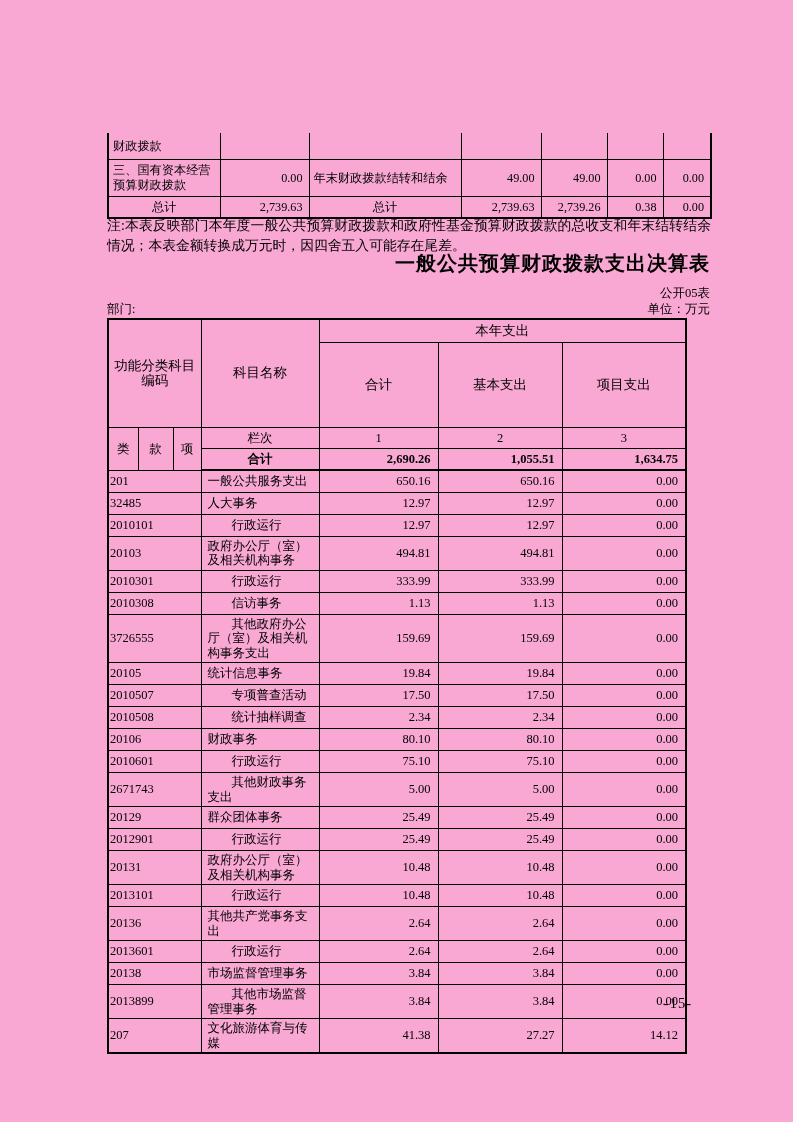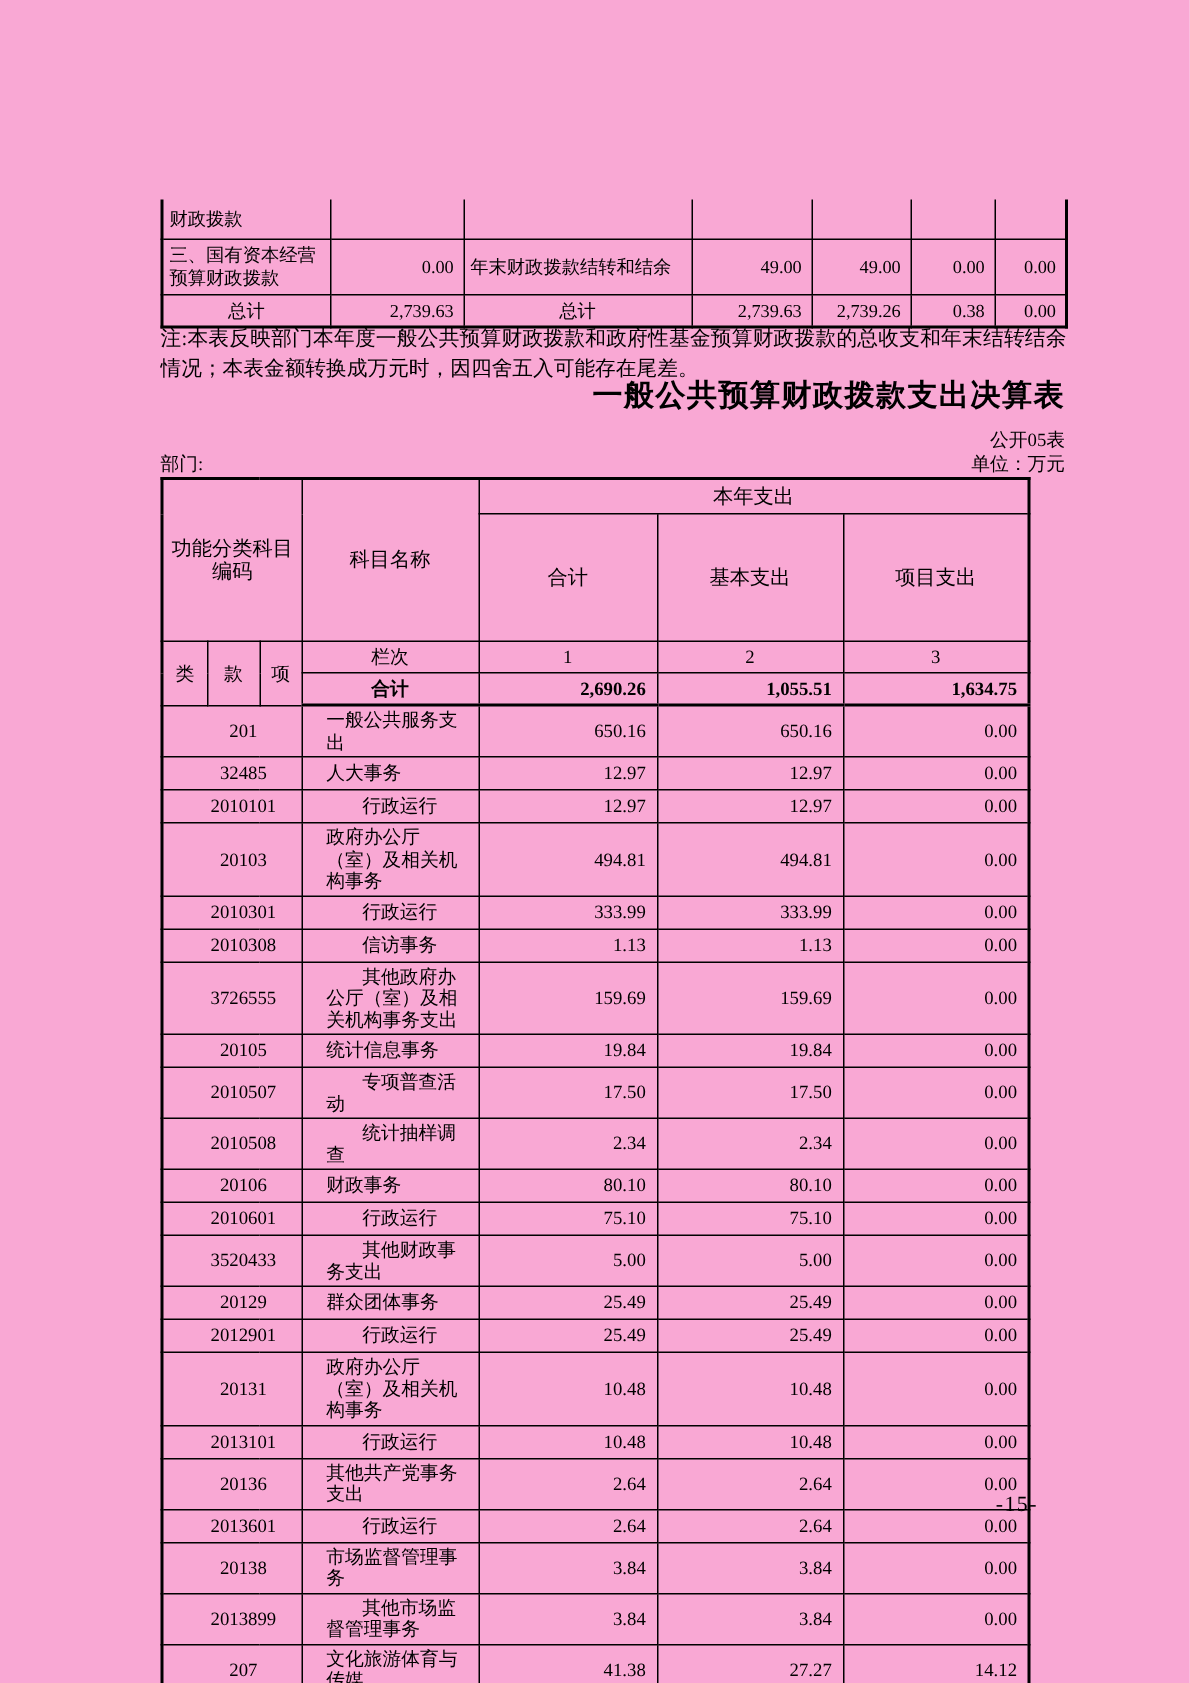--- a/index.html
+++ b/index.html
@@ -56,22 +56,22 @@
     border:1px solid #000;font-weight:normal;
     padding:2px 0;line-height:14.5px;vertical-align:middle;
   }
   #main-table th{text-align:center;font-size:13.5px;}
   #main-table tr.hr1 th{height:18px;}
   #main-table tr.hr2 th{height:80px;}
   #main-table tr.lanci td{height:16px;text-align:center;}
   #main-table tr.totalrow td{height:16px;border-bottom:2px solid #000;}
   #main-table tr.totalrow td.cap{text-align:center;font-weight:bold;}
   #main-table tr.totalrow td.num{font-weight:bold;}
-  #main-table td.code{text-align:center;padding-left:15px;height:17px;}
-  #main-table td.name{text-align:left;padding:2px 4px 2px 16px;}
+  #main-table td.code{text-align:left;padding-left:1px;height:17px;}
+  #main-table td.name{text-align:left;padding:2px 4px 2px 6px;}
   #main-table td.name.indent{text-indent:24px;}
   #main-table td.num{text-align:right;padding-right:7px;}
 
   
   #pagenum{left:107px;top:995px;width:585px;text-align:right;font-size:14.5px;letter-spacing:1px;}
 </style>
 </head>
 <body>
 
 <div class="page">
@@ -240,21 +240,21 @@
           <td class="num">0.00</td>
         </tr>
         <tr>
           <td colspan="3" class="code">2010601</td>
           <td class="name indent">行政运行</td>
           <td class="num">75.10</td>
           <td class="num">75.10</td>
           <td class="num">0.00</td>
         </tr>
         <tr>
-          <td colspan="3" class="code">3520433</td>
+          <td colspan="3" class="code">2671743</td>
           <td class="name indent">其他财政事务支出</td>
           <td class="num">5.00</td>
           <td class="num">5.00</td>
           <td class="num">0.00</td>
         </tr>
         <tr>
           <td colspan="3" class="code">20129</td>
           <td class="name">群众团体事务</td>
           <td class="num">25.49</td>
           <td class="num">25.49</td>

